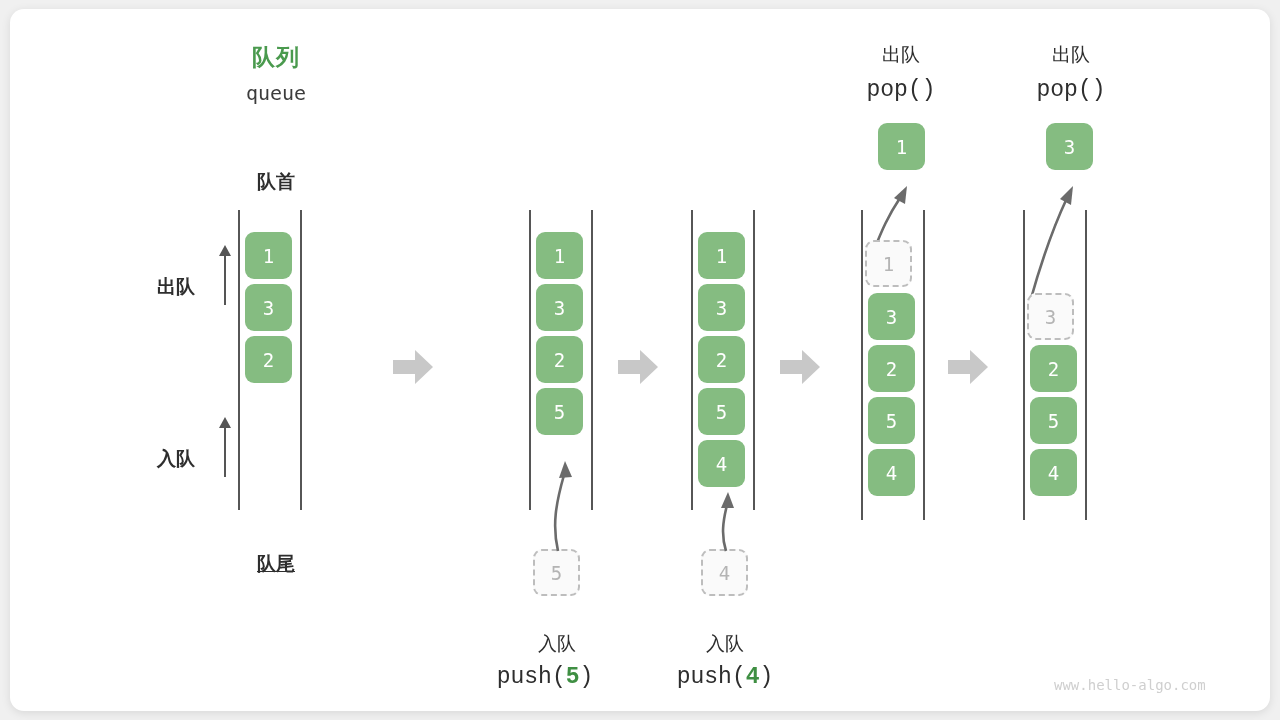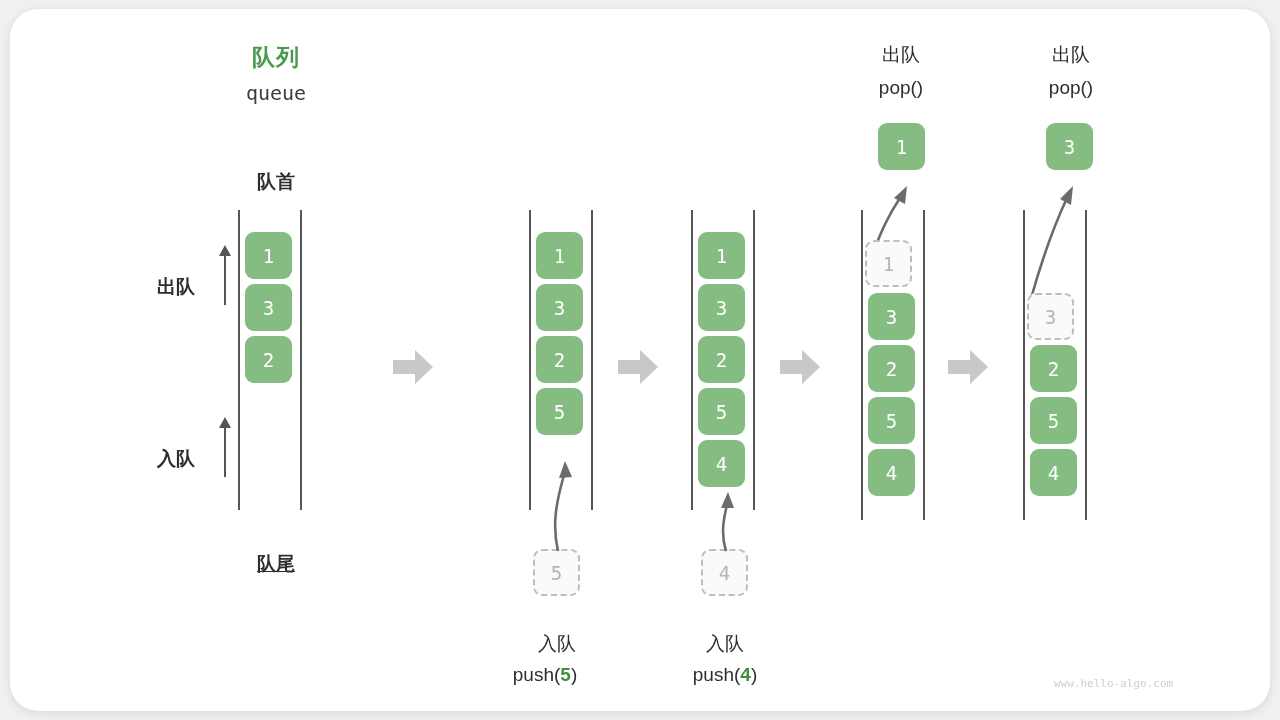--- a/index.html
+++ b/index.html
@@ -11,21 +11,21 @@
     overflow: hidden;
     font-family: "Liberation Sans", "DejaVu Sans", sans-serif;
   }
   #card {
     position: absolute;
     left: 10px;
     top: 9px;
     width: 1260px;
     height: 702px;
     background: #ffffff;
-    border-radius: 28px;
+    border-radius: 14px;
     box-shadow: 0 2px 10px rgba(0,0,0,0.10);
     overflow: hidden;
   }
   .abs { position: absolute; }
 
   
   .title-cn {
     font-size: 23px;
     font-weight: bold;
     color: #4a9a4e;
@@ -53,30 +53,30 @@
     color: #2e2e2e;
     white-space: nowrap;
   }
   .col-op-cn {
     font-size: 19px;
     color: #2e2e2e;
     text-align: center;
     white-space: nowrap;
   }
   .col-op-code {
-    font-size: 19px;
-    color: #2e2e2e;
-    font-family: Liberation Sans, sans-serif;
+    font-size: 23px;
+    color: #2e2e2e;
+    font-family: Liberation Mono, monospace;
     text-align: center;
     white-space: nowrap;
   }
   .col-op-code .arg { color: #3f8f43; font-weight: bold; }
 
   .watermark {
-    font-size: 11px;
+    font-size: 14px;
     color: #cfcfcf;
     font-family: "DejaVu Sans Mono", "Liberation Mono", monospace;
     white-space: nowrap;
   }
 
   
   .rail {
     position: absolute;
     width: 2px;
     background: #565656;

